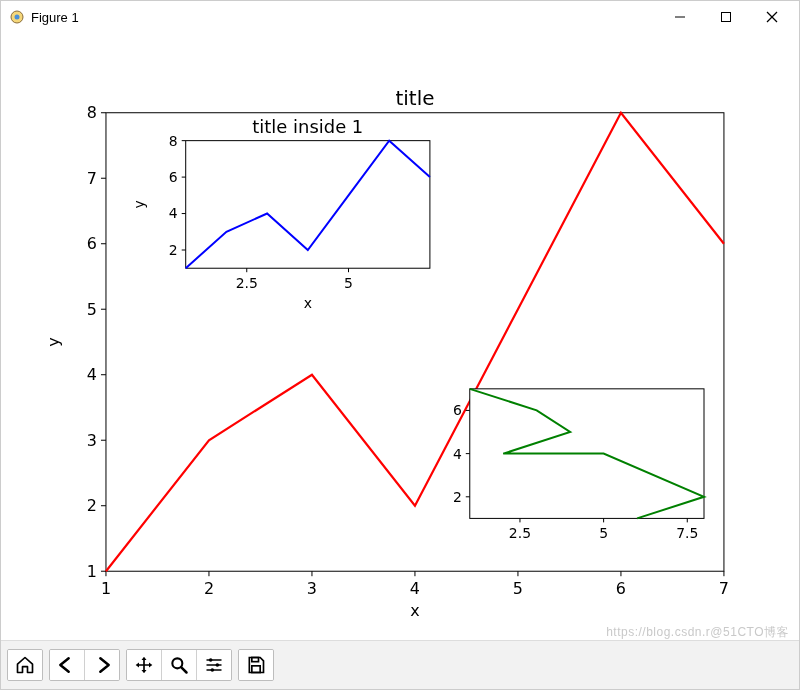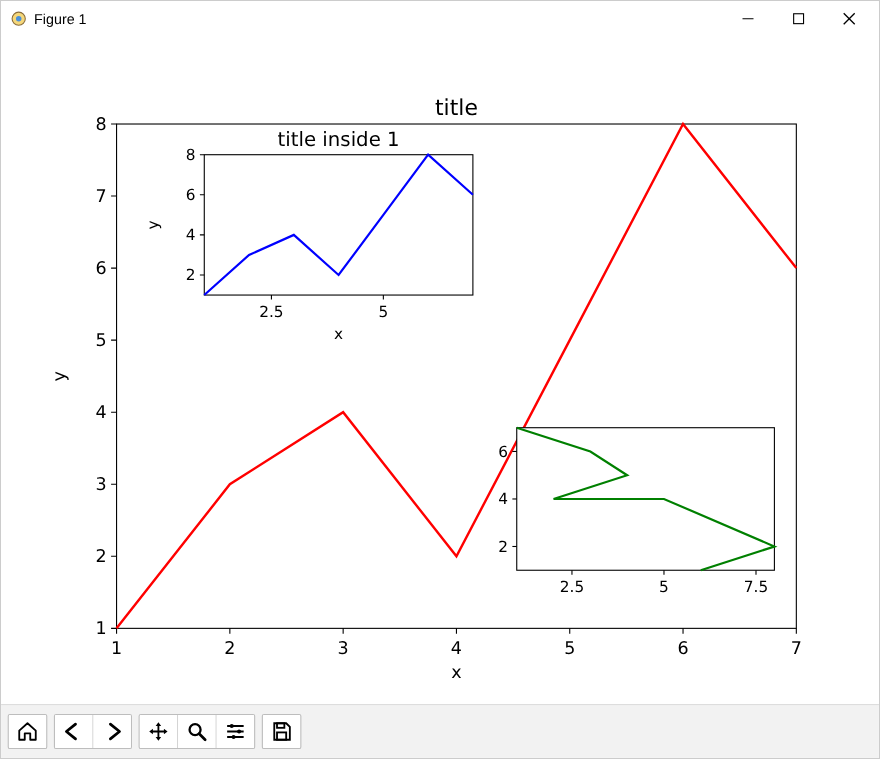--- a/index.html
+++ b/index.html
@@ -124,20 +124,21 @@
           <text x="462" y="470.2333333333333" text-anchor="end" font-size="14" fill="#000">2</text>
           <line x1="470" y1="422" x2="466" y2="422" stroke="#000"></line>
           <text x="462" y="426.9" text-anchor="end" font-size="14" fill="#000">4</text>
           <line x1="470" y1="378.66666666666663" x2="466" y2="378.66666666666663" stroke="#000"></line>
           <text x="462" y="383.5666666666666" text-anchor="end" font-size="14" fill="#000">6</text>
           <path d="M 470 357 L 537.1428571428571 378.66666666666663 L 570.7142857142857 400.33333333333337 L 503.57142857142856 422 L 604.2857142857142 422 L 705 465.3333333333333 L 637.8571428571429 487" fill="none" stroke="green" stroke-width="2"></path>
         </g>
       </svg>
   </div>
 
+  <div class="watermark">https://blog.csdn.r@51CTO博客</div>
 
   <div class="toolbar">
     <div class="tbar-group">
       <div class="tbar-btn" title="Home">
         <svg viewBox="0 0 24 24">
             <path d="M3 11 L12 3 L21 11 V21 H15 V14 H9 V21 H3 Z" fill="none" stroke="#000" stroke-width="2" stroke-linejoin="round"></path>
           </svg>
       </div>
     </div>
     <div class="tbar-group">

